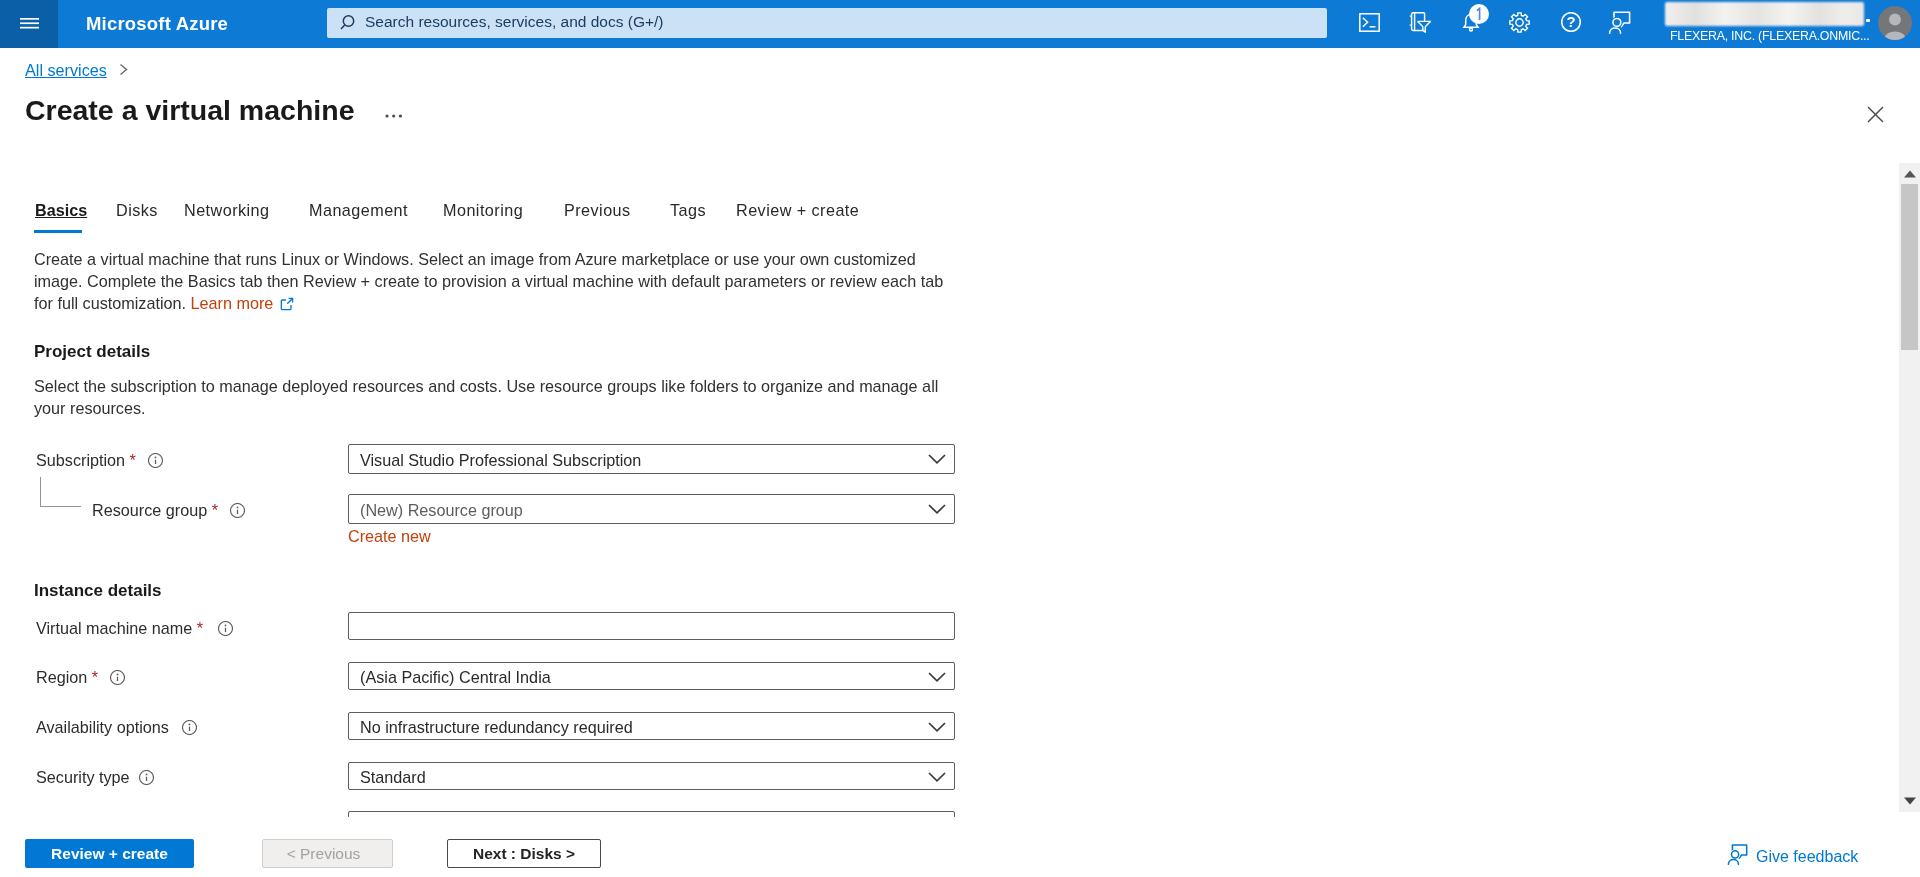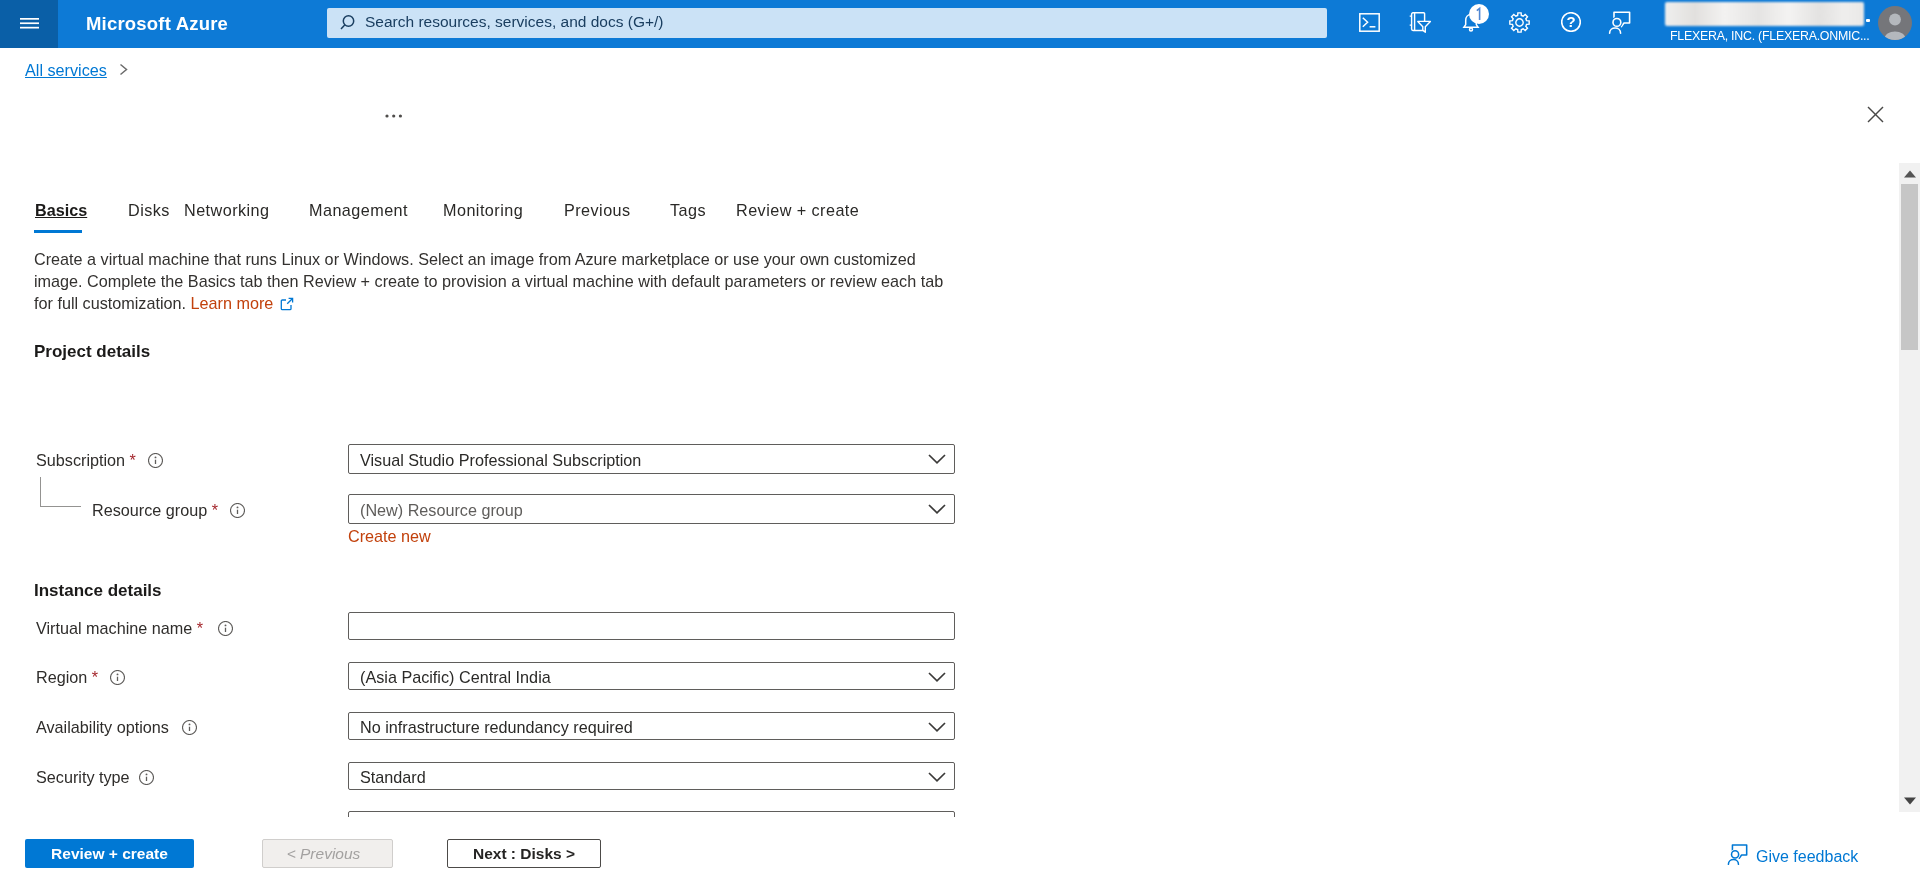--- a/index.html
+++ b/index.html
@@ -99,48 +99,50 @@
     <g clip-path="url(#avclip)" fill="#b4b8bd">
       <circle cx="17" cy="13.5" r="5.9"></circle>
       <path d="M6.2,34 C6.2,22.8 27.8,22.8 27.8,34 Z"></path>
     </g>
   </svg>
 
   <div class="a bc">All services</div>
   <svg class="a" style="left:118px;top:63px" width="11" height="13" viewBox="0 0 11 13" fill="none" stroke="#6b6b6b" stroke-width="1.5">
     <polyline points="2.5,1.5 8.5,6.5 2.5,11.5"></polyline>
   </svg>
+  <div class="a title">Create a virtual machine</div>
   <svg class="a" style="left:385px;top:113px" width="18" height="6" viewBox="0 0 18 6" fill="#4f4d4b">
     <circle cx="2" cy="3" r="1.6"></circle>
       <circle cx="8.7" cy="3" r="1.6"></circle>
       <circle cx="15.4" cy="3" r="1.6"></circle>
   </svg>
   <svg class="a" style="left:1867px;top:106px" width="17" height="17" viewBox="0 0 17 17" stroke="#494847" stroke-width="1.4">
     <line x1="1" y1="1" x2="16" y2="16"></line>
       <line x1="16" y1="1" x2="1" y2="16"></line>
   </svg>
 
   <div class="a tab tabsel" style="left:35px">Basics</div>
-  <div class="a tab" style="left:128px">Disks</div>
+  <div class="a tab" style="left:116px">Disks</div>
   <div class="a tab" style="left:184px">Networking</div>
   <div class="a tab" style="left:309px">Management</div>
   <div class="a tab" style="left:443px">Monitoring</div>
   <div class="a tab" style="left:564px">Previous</div>
   <div class="a tab" style="left:670px">Tags</div>
   <div class="a tab" style="left:736px">Review + create</div>
   <div class="a tabline"></div>
 
   <div class="a para">Create a virtual machine that runs Linux or Windows. Select an image from Azure marketplace or use your own customized<br>image. Complete the Basics tab then Review + create to provision a virtual machine with default parameters or review each tab<br>for full customization. <a class="link" href="#">Learn more</a>
   <svg style="position:relative;top:2px;left:2px" width="14" height="14" viewBox="0 0 14 14" fill="none" stroke="#0078d4" stroke-width="1.3">
     <path d="M11,8 v3.7 a1,1 0 0 1 -1,1 H2.3 a1,1 0 0 1 -1,-1 V4 a1,1 0 0 1 1,-1 H6"></path>
     <polyline points="8.6,1.4 12.6,1.4 12.6,5.4"></polyline>
     <line x1="12.3" y1="1.7" x2="7.2" y2="6.8"></line>
   </svg></div>
 
   <div class="a h2" style="left:34px;top:342px">Project details</div>
+  <div class="a para" style="top:375px">Select the subscription to manage deployed resources and costs. Use resource groups like folders to organize and manage all<br>your resources.</div>
 
   <div class="a lbl" style="left:36px;top:451px">Subscription <span class="req">*</span></div>
   <svg class="a info" style="left:148px;top:453px" width="15" height="15" viewBox="0 0 15 15" fill="none">
     <circle cx="7.5" cy="7.5" r="7" stroke="#5f5d5b" stroke-width="1.15"></circle>
     <line x1="7.5" y1="6.7" x2="7.5" y2="11" stroke="#5f5d5b" stroke-width="1.3"></line>
     <circle cx="7.5" cy="4.4" r="0.95" fill="#5f5d5b"></circle>
   </svg>
   <div class="a ctl" style="top:444px;height:30px"></div>
   <div class="a ctltxt" style="left:360px;top:451px">Visual Studio Professional Subscription</div>
   <svg class="a" style="left:928px;top:454px" width="18" height="10" viewBox="0 0 18 10" fill="none" stroke="#3b3a39" stroke-width="1.7">
@@ -205,21 +207,21 @@
   <div class="a ctl" style="top:762px"></div>
   <div class="a ctltxt" style="left:360px;top:768px">Standard</div>
   <svg class="a" style="left:928px;top:772px" width="18" height="10" viewBox="0 0 18 10" fill="none" stroke="#3b3a39" stroke-width="1.7">
     <polyline points="1,1 9,8.8 17,1"></polyline>
   </svg>
 
   <div class="a ctl" style="top:811px"></div>
 
   <div class="a" style="left:0;top:817px;width:1920px;height:60px;background:#fff"></div>
   <div class="a btn" style="left:25px;top:839px;width:169px;background:#0078d4;color:#fff;font-weight:bold;">Review + create</div>
-  <div class="a btn" style="left:262px;top:839px;width:131px;background:#f1efed;border:1px solid #d0cecc;color:#a3a1a0;padding-right:8px;font-style:italic;">&lt; Previous</div>
+  <div class="a btn" style="left:262px;top:839px;width:131px;background:#f1efed;border:1px solid #d0cecc;color:#a3a1a0;padding-right:8px;">&lt; Previous</div>
   <div class="a btn" style="left:399px;top:839px;width:154px;background:#fff;border:1.5px solid #4c4a48;color:#252423;font-weight:bold;margin-left:48px;">Next : Disks &gt;</div>
   <svg class="a" style="left:1726px;top:844px" width="22" height="21" viewBox="0 0 24 23" fill="none">
     <path d="M7,1.2 H22.6 V12 H17 L14.4,15.6 V12 H7 Z" stroke="#0078d4" stroke-width="1.7" stroke-linejoin="round"></path>
     <circle cx="9.9" cy="11.4" r="5.7" fill="#fff"></circle>
     <circle cx="9.9" cy="11.4" r="3.9" fill="none" stroke="#0078d4" stroke-width="1.7"></circle>
     <path d="M2.6,22.2 C2.6,15.3 13.6,15.3 13.6,22.2" fill="none" stroke="#0078d4" stroke-width="1.7" stroke-linecap="round"></path>
   </svg>
   <div class="a" style="left:1756px;top:848px;font-size:16px;color:#0078d4;">Give feedback</div>
 
   <div class="a sb-track"></div>

